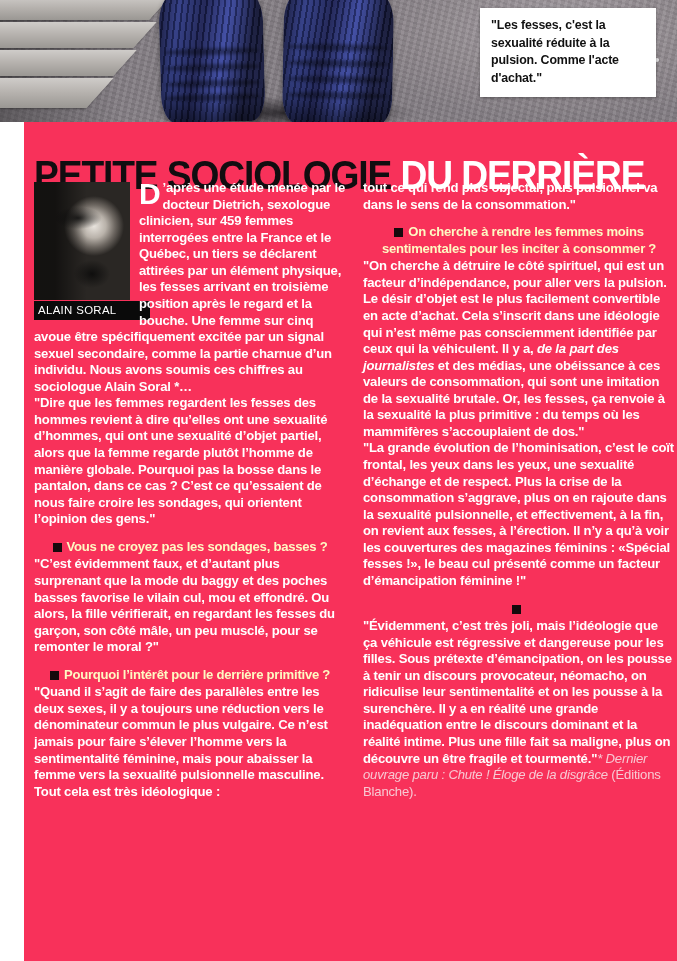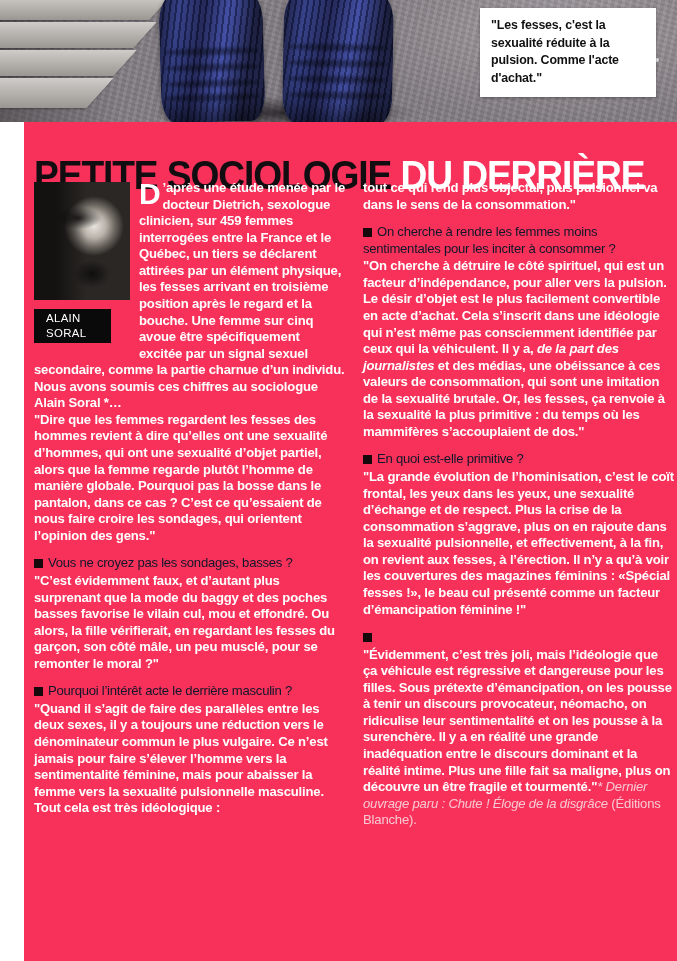--- a/index.html
+++ b/index.html
@@ -176,50 +176,51 @@
     content: "";
     position: absolute;
     inset: 0;
     background:
       radial-gradient(ellipse 34px 16px at 44px 36px, rgba(10,10,10,.85) 0%, rgba(10,10,10,0) 70%),
       radial-gradient(ellipse 26px 20px at 58px 92px, rgba(8,8,8,.8) 0%, rgba(8,8,8,0) 70%),
       linear-gradient(90deg, rgba(0,0,0,.55) 0 22%, rgba(0,0,0,0) 55%);
   }
   .portrait-caption {
     display: block;
-    margin-top: 9px;
-    width: 77px;
+    margin-top: 1px;
+    width: 116px;
     background: #0a0a0a;
     color: #ffffff;
     font-size: 11.4px;
     font-weight: 400;
     letter-spacing: .35px;
     line-height: 1.3;
-    padding: 2px 0 2px 12px;
+    padding: 2px 0 2px 4px;
     box-sizing: border-box;
   }
 
   
   .intro { margin: 0; }
   .intro .dropcap {
     float: left;
     font-size: 30px;
     line-height: .82;
     font-weight: 700;
     padding: 2px 2px 0 0;
     color: #ffffff;
   }
 
   .para { margin: 0; }
 
   .question {
     margin: 11px 0 1px 0;
-    color: #0f172a;
-    font-weight: 400;
+    color: #fef9c3;
+    font-weight: 700;
     letter-spacing: -0.25px;
+    text-align: center;
   }
   .bullet {
     display: inline-block;
     width: 9px;
     height: 9px;
     background: #15090c;
     margin-right: 5px;
     vertical-align: -1px;
   }
   .answer { margin: 0; }
@@ -278,32 +279,31 @@
         <span class="portrait-caption">ALAIN SORAL</span>
       </div>
 
       <p class="intro para"><span class="dropcap">D</span><span>’après une étude menée par le docteur Dietrich, sexologue clinicien, sur 459 femmes interrogées entre la France et le Québec, un tiers se déclarent attirées par un élément physique, les fesses arrivant en troisième position après le regard et la bouche. Une femme sur cinq avoue être spécifiquement excitée par un signal sexuel secondaire, comme la partie charnue d’un individu. Nous avons soumis ces chiffres au sociologue Alain Soral *…</span></p>
 
       <p class="answer para">"Dire que les femmes regardent les fesses des hommes revient à dire qu’elles ont une sexualité d’hommes, qui ont une sexualité d’objet partiel, alors que la femme regarde plutôt l’homme de manière globale. Pourquoi pas la bosse dans le pantalon, dans ce cas ? C’est ce qu’essaient de nous faire croire les sondages, qui orientent l’opinion des gens."</p>
 
       <p class="question"><span class="bullet"></span><span>Vous ne croyez pas les sondages, basses ?</span></p>
       <p class="answer para">"C’est évidemment faux, et d’autant plus surprenant que la mode du baggy et des poches basses favorise le vilain cul, mou et effondré. Ou alors, la fille vérifierait, en regardant les fesses du garçon, son côté mâle, un peu musclé, pour se remonter le moral ?"</p>
 
-      <p class="question"><span class="bullet"></span><span>Pourquoi l’intérêt acte le derrière masculin ?</span></p>
+      <p class="question"><span class="bullet"></span><span>Pourquoi l’intérêt pour le derrière primitive ?</span></p>
       <p class="answer para">"Quand il s’agit de faire des parallèles entre les deux sexes, il y a toujours une réduction vers le dénominateur commun le plus vulgaire. Ce n’est jamais pour faire s’élever l’homme vers la sentimentalité féminine, mais pour abaisser la femme vers la sexualité pulsionnelle masculine. Tout cela est très idéologique :</p>
     </div>
 
     <div class="col col-right">
 
       <p class="answer para">tout ce qui rend plus objectal, plus pulsionnel va dans le sens de la consommation."</p>
 
       <p class="question"><span class="bullet"></span><span>On cherche à rendre les femmes moins sentimentales pour les inciter à consommer ?</span></p>
       <p class="answer para"><span>"On cherche à détruire le côté spirituel, qui est un facteur d’indépendance, pour aller vers la pulsion. Le désir d’objet est le plus facilement convertible en acte d’achat. Cela s’inscrit dans une idéologie qui n’est même pas consciemment identifiée par ceux qui la véhiculent. Il y a, </span><em>de la part des journalistes</em><span> et des médias, une obéissance à ces valeurs de consommation, qui sont une imitation de la sexualité brutale. Or, les fesses, ça renvoie à la sexualité la plus primitive : du temps où les mammifères s’accouplaient de dos."</span></p>
 
-      <p class="question"><span class="bullet"></span><span>En quoi est-elle primitive ?</span></p>
       <p class="answer para">"La grande évolution de l’hominisation, c’est le coït frontal, les yeux dans les yeux, une sexualité d’échange et de respect. Plus la crise de la consommation s’aggrave, plus on en rajoute dans la sexualité pulsionnelle, et effectivement, à la fin, on revient aux fesses, à l’érection. Il n’y a qu’à voir les couvertures des magazines féminins : «Spécial fesses !», le beau cul présenté comme un facteur d’émancipation féminine !"</p>
 
       <p class="question"><span class="bullet"></span></p>
       <p class="answer para"><span>"Évidemment, c’est très joli, mais l’idéologie que ça véhicule est régressive et dangereuse pour les filles. Sous prétexte d’émancipation, on les pousse à tenir un discours provocateur, néomacho, on ridiculise leur sentimentalité et on les pousse à la surenchère. Il y a en réalité une grande inadéquation entre le discours dominant et la réalité intime. Plus une fille fait sa maligne, plus on découvre un être fragile et tourmenté."</span><span class="footnote">*</span><span class="footnote"> Dernier ouvrage paru : </span><span class="footnote">Chute ! Éloge de la disgrâce</span><span class="footnote" style="font-style:normal"> (Éditions Blanche).</span></p>
     </div>
 
   </div>
 </div>
 
 </body></html>

